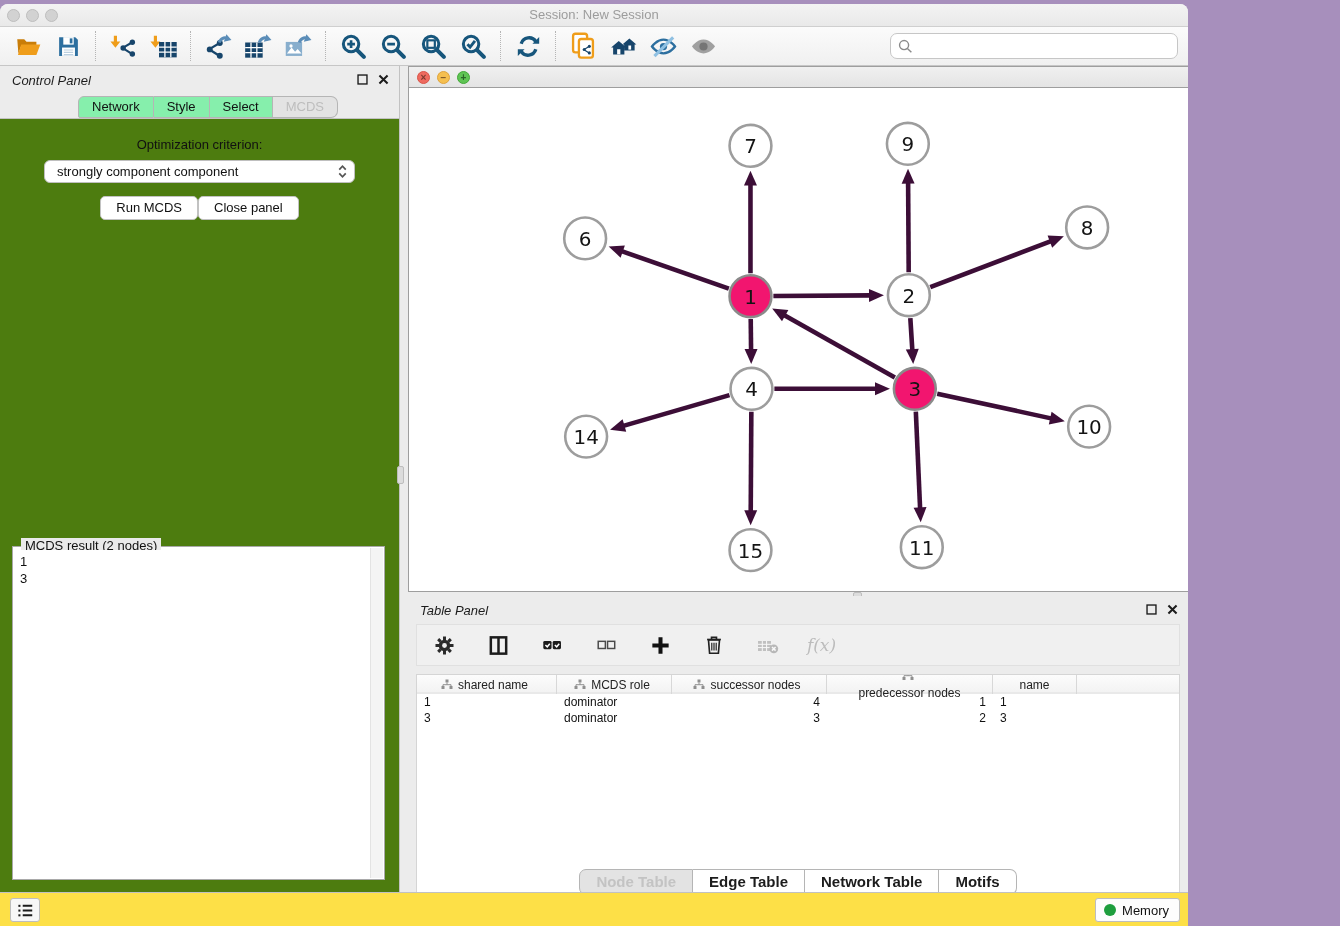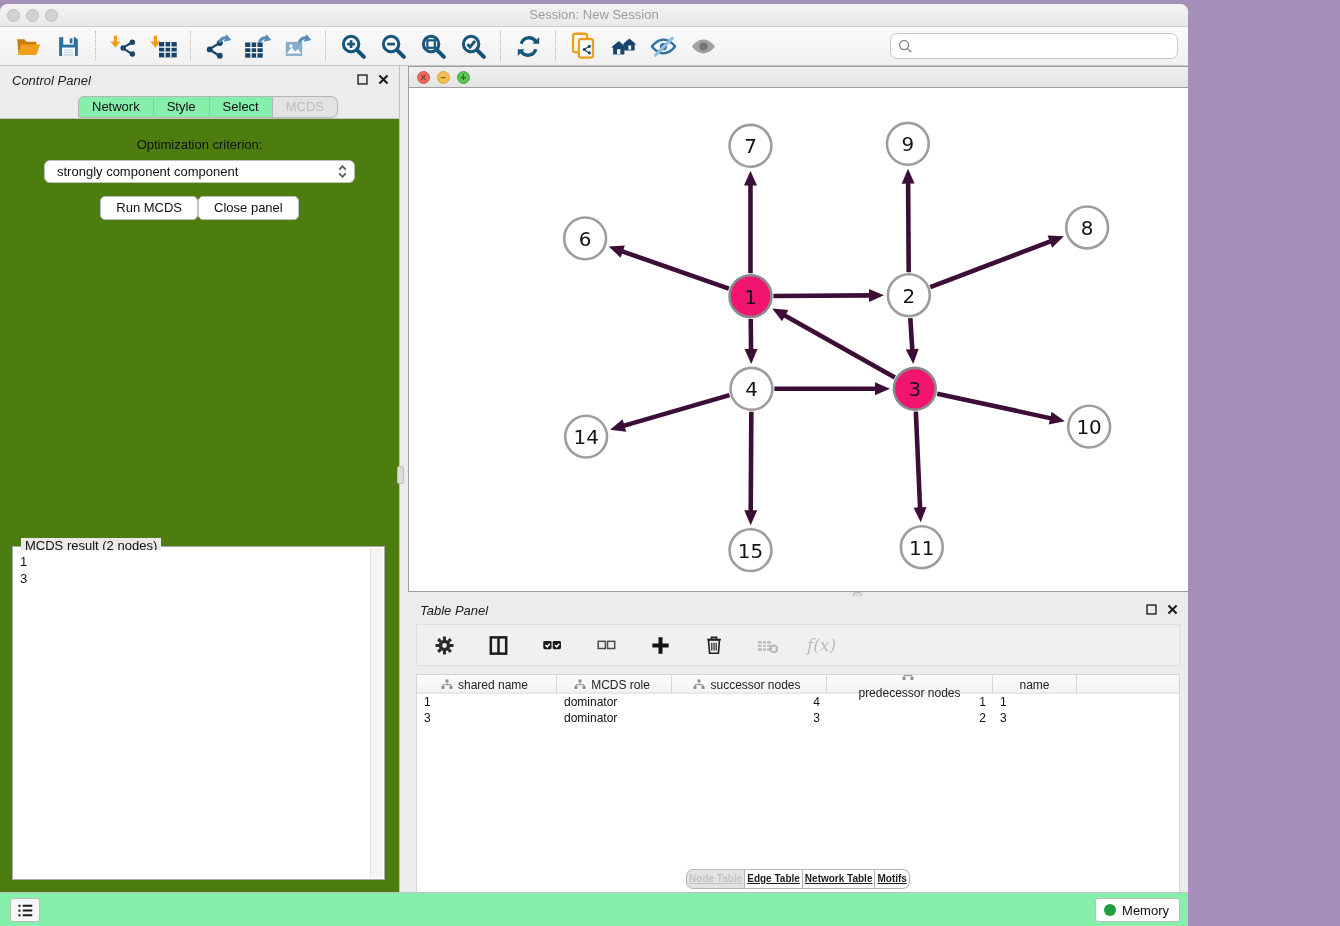--- a/index.html
+++ b/index.html
@@ -93,28 +93,28 @@
               border:1px solid #d5d5d5; overflow:hidden; }
   .thead { display:flex; background:linear-gradient(#fcfcfc,#f3f3f3); border-bottom:2px solid #e9e9e9; height:19px; }
   .th { display:flex; align-items:center; justify-content:center; gap:5px; font-size:12px; color:#222;
         border-right:1px solid #d8d8d8; height:19px; }
   .th .cicon { margin-left:-4px; }
   .trow { display:flex; height:16px; font-size:12px; color:#111; }
   .td { padding:1px 7px 0; white-space:nowrap; overflow:hidden; }
   .td.r { text-align:right; }
 
   .tp-tabs { position:absolute; left:0; right:0; top:273px; display:flex; justify-content:center; }
-  .ttab { background:#fff; border:1px solid #b5b5b5; border-left:none; padding:3px 2px 4px;
-          font-size:10px; font-weight:bold; color:#1c1c1c;text-decoration:underline; }
+  .ttab { background:#fff; border:1px solid #b5b5b5; border-left:none; padding:3px 16px 4px;
+          font-size:15px; font-weight:bold; color:#1c1c1c; }
   .ttab:first-child { border-left:1px solid #b5b5b5; border-radius:7px 0 0 7px; }
   .ttab:last-child { border-radius:0 7px 7px 0; }
   .ttab.active { background:#e3e3e3; color:#c3c3c3; }
 
   
-  .statusbar { position:absolute; left:0; right:0; bottom:0; height:34px; background:#86efac;
+  .statusbar { position:absolute; left:0; right:0; bottom:0; height:34px; background:#fde047;
                border-top:1px solid #c1c1c1; }
   .sb-left { position:absolute; left:10px; top:5px; width:30px; height:24px; background:#f7f7f7;
              border:1px solid #bdbdbd; border-radius:3px; display:flex; align-items:center; justify-content:center; }
   .sb-mem { position:absolute; right:8px; top:5px; height:24px; background:#fdfdfd; border:1px solid #bdbdbd;
             border-radius:3px; display:flex; align-items:center; gap:6px; padding:0 10px 0 8px; font-size:13px; color:#111; }
   .mem-dot { width:12px; height:12px; border-radius:50%; }
 
   .icon svg { display:block; }
 </style>
 </head>

